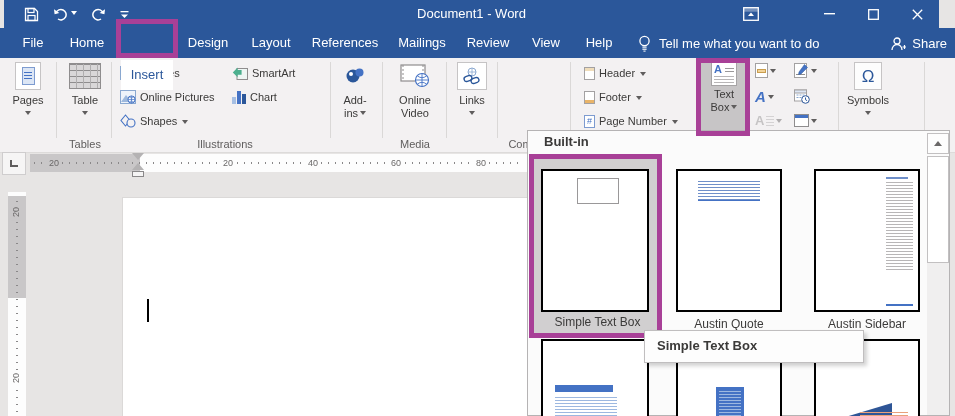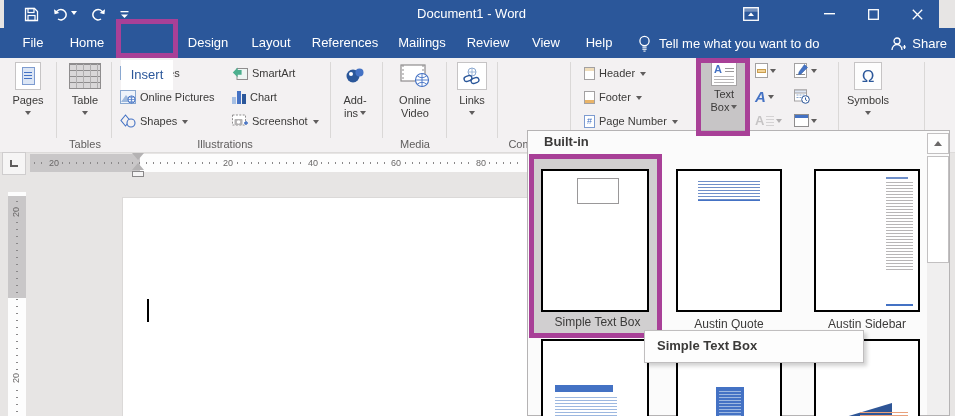--- a/index.html
+++ b/index.html
@@ -256,30 +256,20 @@
     <span>SmartArt</span>
   </div>
   <div class="smallbtn" style="left:232px;top:29px;">
     <span class="ic" style="display:flex;align-items:flex-end;gap:1px;height:13px;width:14px;">
         <span style="width:4px;height:7px;background:#a6bfe3;"></span>
         <span style="width:4px;height:13px;background:#4472c4;"></span>
         <span style="width:4px;height:10px;background:#2b579a;"></span>
       </span>
     <span>Chart</span>
   </div>
-  <div class="smallbtn" style="left:232px;top:53px;">
-    <svg class="ic" width="16" height="14" viewBox="0 0 16 14">
-        <rect x="0.5" y="1" width="13" height="10" fill="#fff" stroke="#8f8d8e" stroke-dasharray="2 1.4"></rect>
-        <rect x="2.5" y="5" width="8" height="6" rx="1" fill="#b4b2b3"></rect>
-        <circle cx="6.5" cy="8" r="1.8" fill="#fff"></circle>
-        <path d="M12 9 h4 M14 7 v4" stroke="#4472c4" stroke-width="1.4"></path>
-      </svg>
-    <span>Screenshot</span>
-    <span class="dar inline"></span>
-  </div>
   <div class="grplabel" style="left:145px;width:160px;">Illustrations</div>
   <div class="vsep" style="left:330px;"></div>
 
   <div class="bigbtn" style="left:334px;width:42px;">
     <span class="bicon">
         <svg width="22" height="20" viewBox="0 0 22 20">
           <circle cx="9" cy="10" r="6.5" fill="#2b579a"></circle>
           <circle cx="15.5" cy="6.5" r="4" fill="#4472c4"></circle>
           <circle cx="7" cy="8" r="2" fill="#fff"></circle>
         </svg>

